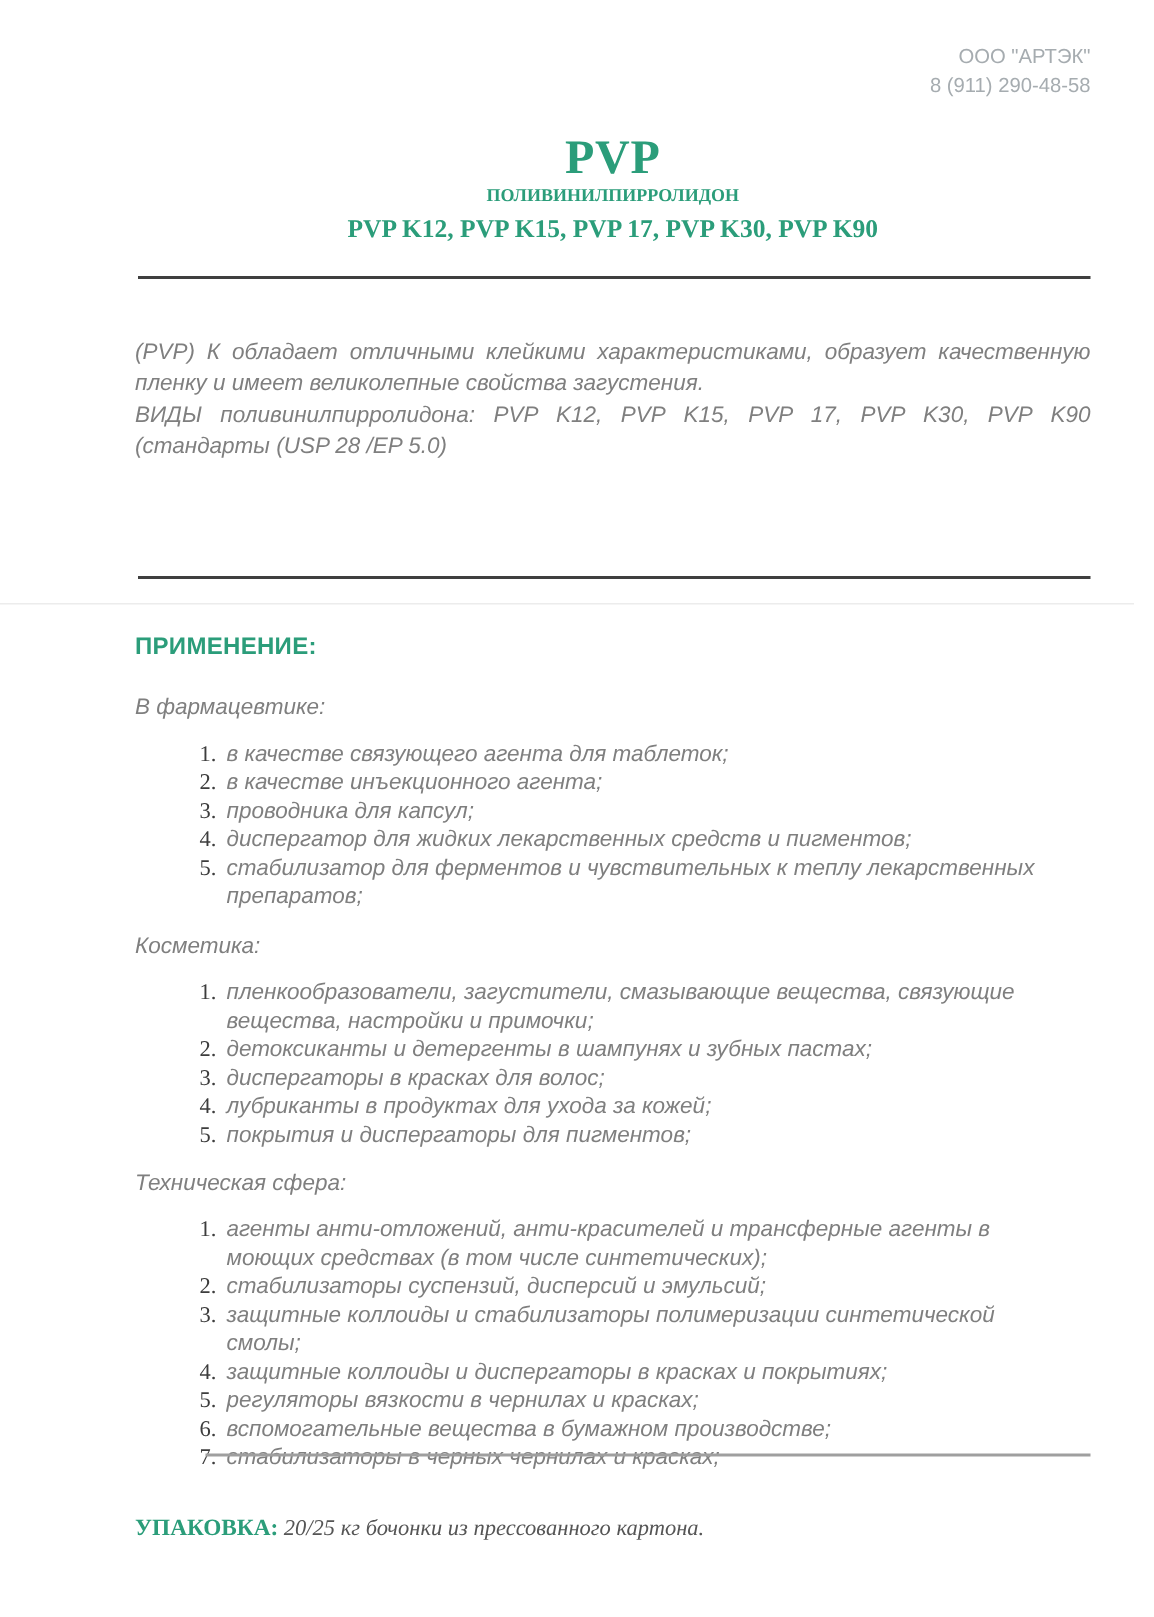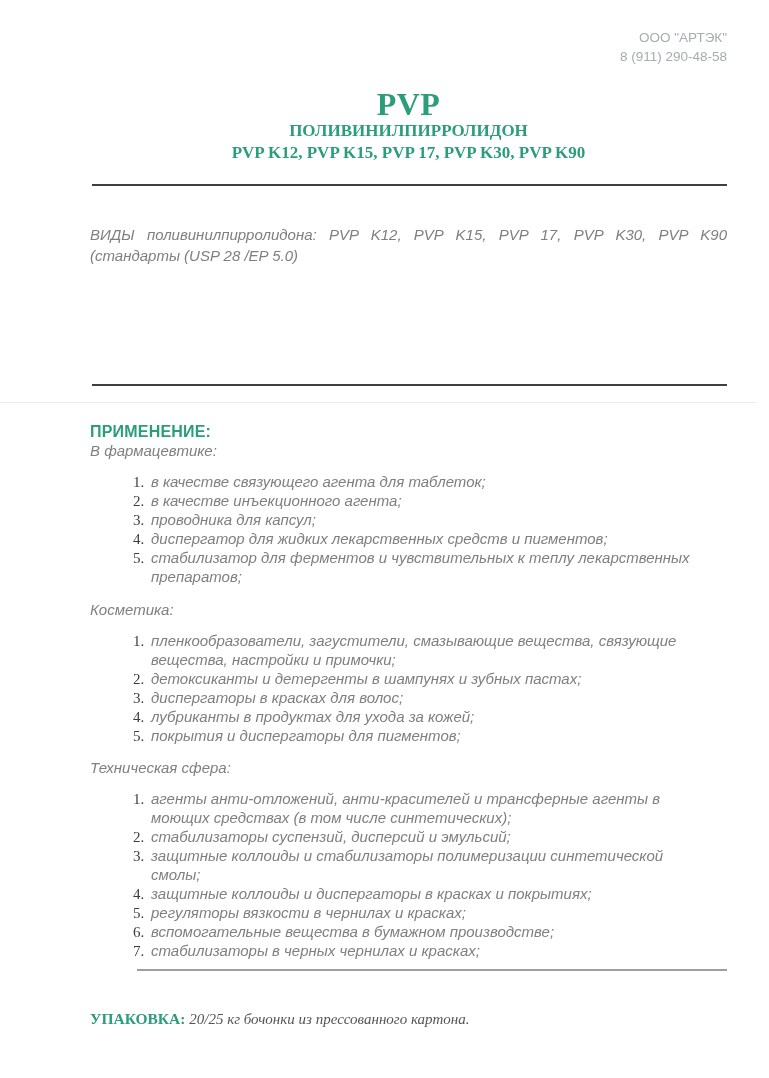--- a/index.html
+++ b/index.html
@@ -27,21 +27,21 @@
     font-size:13.5px;line-height:19px;
   }
   .title-block{
     position:absolute;top:90px;left:90px;width:637px;
     text-align:center;
     font-family:"Liberation Serif",serif;
     font-weight:bold;
     color:var(--accent-green);
   }
   .title-main{font-size:32px;line-height:29px;letter-spacing:.5px;}
-  .title-sub{font-size:17px;line-height:21px;margin-top:1px;}
+  .title-sub{font-size:12px;line-height:21px;margin-top:1px;}
   .title-grades{font-size:17px;line-height:22px;margin-top:1px;}
   .divider{position:absolute;left:92px;width:635px;border-top:2px solid var(--divider-dark);height:0;}
   .divider-1{top:184px;}
   .divider-2{top:384px;}
   .divider-faint{position:absolute;top:402px;left:0;width:756px;border-top:1px solid var(--divider-faint);height:0;}
   .divider-3{position:absolute;top:969px;left:137px;width:590px;border-top:2px solid var(--divider-gray);height:0;}
   .appearance{
     position:absolute;top:224px;left:90px;width:637px;
     font-size:15px;line-height:21px;
     text-align:justify;
@@ -57,20 +57,21 @@
   .application{
     position:absolute;top:423px;left:90px;width:637px;
     font-size:15px;
   }
   .application-label{
     color:var(--accent-green);
     font-weight:bold;font-size:16px;line-height:18px;
     letter-spacing:.2px;
   }
   .group-title{
+    margin-top:21px;
     color:var(--body-gray);font-style:italic;line-height:19px;
   }
   .group-title.g2{margin-top:14px;}
   .group-title.g3{margin-top:13px;}
   ol.items{
     margin:12px;padding:0 0 0 46px;
   }
   ol.items li{
     color:var(--body-gray);font-style:italic;
     line-height:19px;
@@ -98,20 +99,21 @@
 
 <div class="title-block">
   <div class="title-main">PVP</div>
   <div class="title-sub">ПОЛИВИНИЛПИРРОЛИДОН</div>
   <div class="title-grades">PVP K12, PVP K15, PVP 17, PVP K30, PVP K90</div>
 </div>
 
 <div class="divider divider-1"></div>
 
 <div class="appearance">
+  <p class="gray-italic">(PVP) К обладает отличными клейкими характеристиками, образует качественную пленку и имеет великолепные свойства загустения.</p>
   <p class="gray-italic">ВИДЫ поливинилпирролидона: PVP K12, PVP K15, PVP 17, PVP K30, PVP K90 (стандарты (USP 28 /EP 5.0)</p>
 </div>
 
 <div class="divider divider-2"></div>
 <div class="divider-faint"></div>
 
 <div class="application">
   <div class="application-label">ПРИМЕНЕНИЕ:</div>
 
   <div class="group-title g1">В фармацевтике:</div>

